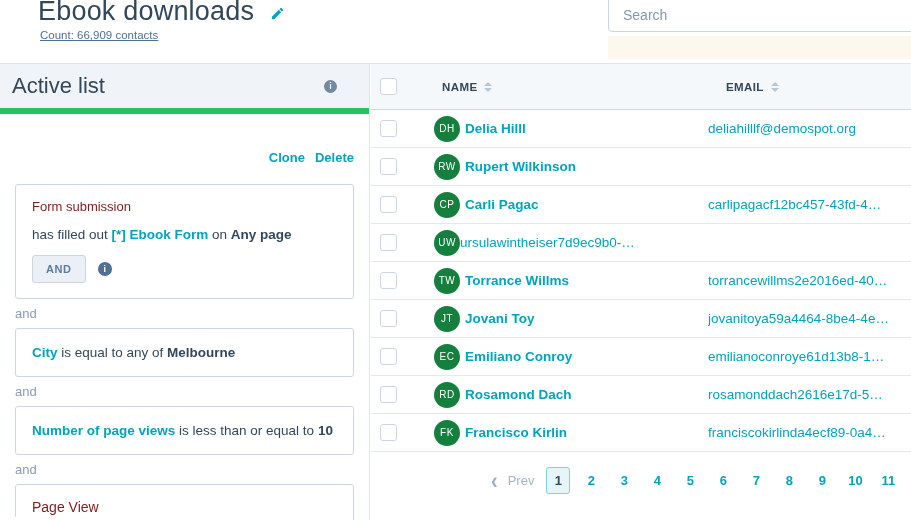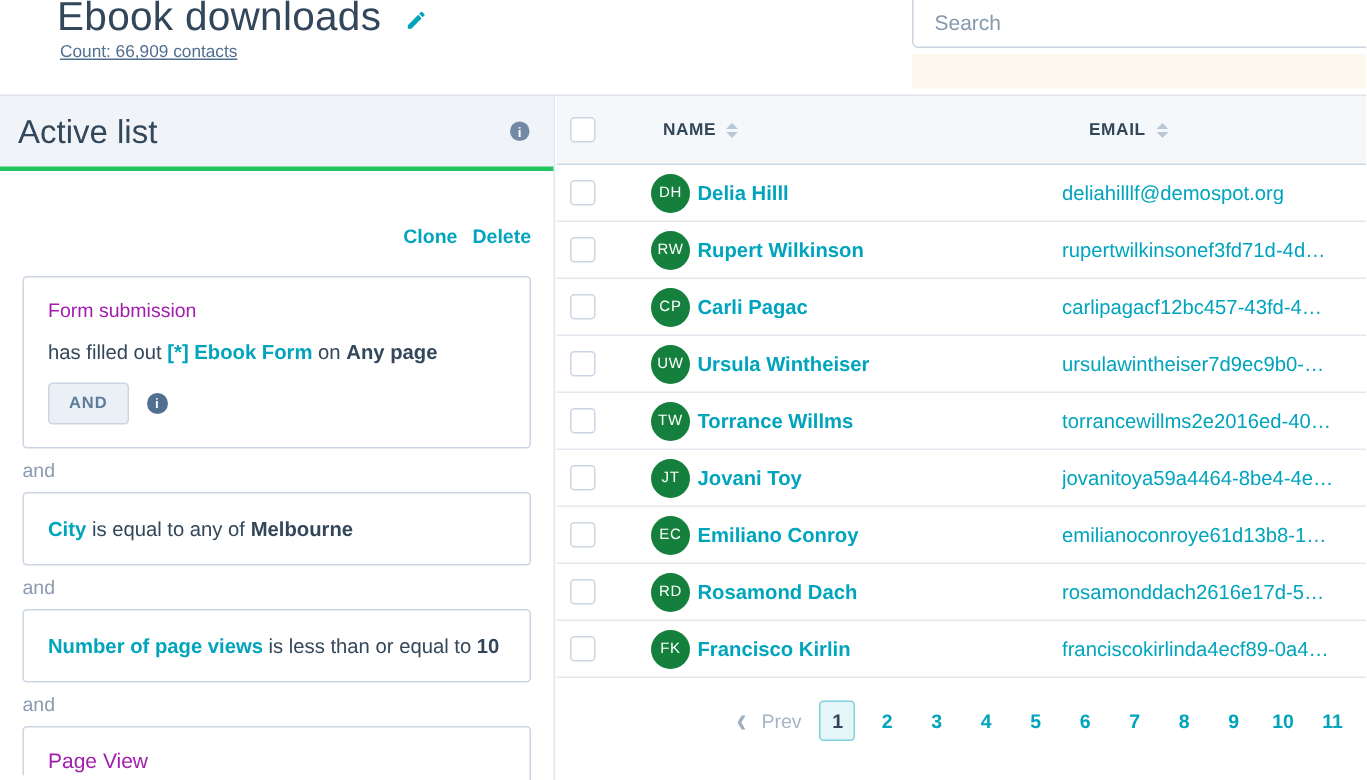--- a/index.html
+++ b/index.html
@@ -15,34 +15,34 @@
   .search-input { position:absolute; left:608px; top:-10px; width:310px; height:42px;
     border:1px solid #cbd6e2; border-radius:4px; padding:8px 0 0 14px; font-size:14px;
     color:#33475b; outline:none; font-family:"Liberation Sans", sans-serif; }
   .search-input::placeholder { color:#8599ad; }
   .cream-band { position:absolute; left:608px; top:36px; width:303px; height:23px; background:#fcf8ee; }
   .main-divider { position:absolute; left:0; top:63px; width:911px; height:1px; background:#dfe3eb; }
 
   
   .left-panel { position:absolute; left:0; top:64px; width:370px; height:456px;
     border-right:1px solid #e0e6ed; background:#fff; }
-  .panel-header { height:50px; background:#f0f3f8; border-bottom:3px solid #22c55e;
-    display:flex; align-items:center; justify-content:space-between; padding:0 16px 0 12px; }
+  .panel-header { height:50px; background:#f0f3f8; border-bottom:6px solid #22c55e;
+    display:flex; align-items:center; justify-content:space-between; padding:0 32px 0 12px; }
   .panel-title { font-size:22px; font-weight:400; color:#33475b; }
   .info-icon { width:13px; height:13px; border-radius:50%; background:#7389a3; color:#fff;
     font-size:9px; font-weight:bold; display:inline-flex; align-items:center; justify-content:center;
     font-style:normal; cursor:pointer; flex:0 0 auto; }
   .info-dark { background:#516f90; width:14px; height:14px; }
   .actions-row { display:flex; justify-content:flex-end; gap:10px; padding-right:15px; margin-top:36px; }
   .action-link { font-size:13px; font-weight:bold; color:#00a4bd; cursor:pointer; }
   .filter-card { margin:0 15px; border:1px solid #cbd6e2; border-radius:3px; background:#fff; }
   .card-1 { margin-top:19px; padding:14px 16px 15px 16px; }
   .card-sm { padding:16px; }
   .card-4 { padding:14px 16px 20px 16px; }
-  .ph-text { font-size:13px; color:#a21caf; }
+  .ph-text { font-size:13px; color:#7f1d1d; }
   .crit-line { margin-top:13px; font-size:13.5px; color:#33475b; white-space:nowrap; }
   .crit-line-solo { font-size:13.5px; color:#33475b; white-space:nowrap; }
   .crit-link { color:#00a4bd; font-weight:bold; cursor:pointer; }
   .crit-bold { font-weight:bold; color:#33475b; }
   .op-row { margin-top:13px; display:flex; align-items:center; gap:12px; }
   .and-btn { background:#eaf0f6; border:1px solid #cbd6e2; border-radius:3px; color:#5a7austere;
     color:#5d7b9a; font-size:11px; font-weight:bold; letter-spacing:.6px; padding:7px 13px; cursor:pointer;
     font-family:"Liberation Sans", sans-serif; }
   .and-label { margin:7px 0 7px 15px; font-size:13px; color:#8b9bb1; }
 
@@ -166,36 +166,34 @@
       <span class="avatar">DH</span>
       <span class="name-link">Delia Hilll</span>
       <span class="email-link">deliahilllf@demospot.org</span>
     </div>
     <div class="t-row">
       <div class="cell-check">
           <div class="checkbox"></div>
         </div>
       <span class="avatar">RW</span>
       <span class="name-link">Rupert Wilkinson</span>
-      <span class="email-link">rupertwilkinsonef3fd71d-4d…</span>
     </div>
     <div class="t-row">
       <div class="cell-check">
           <div class="checkbox"></div>
         </div>
       <span class="avatar">CP</span>
       <span class="name-link">Carli Pagac</span>
       <span class="email-link">carlipagacf12bc457-43fd-4…</span>
     </div>
     <div class="t-row">
       <div class="cell-check">
           <div class="checkbox"></div>
         </div>
       <span class="avatar">UW</span>
-      <span class="name-link">Ursula Wintheiser</span>
       <span class="email-link">ursulawintheiser7d9ec9b0-…</span>
     </div>
     <div class="t-row">
       <div class="cell-check">
           <div class="checkbox"></div>
         </div>
       <span class="avatar">TW</span>
       <span class="name-link">Torrance Willms</span>
       <span class="email-link">torrancewillms2e2016ed-40…</span>
     </div>

